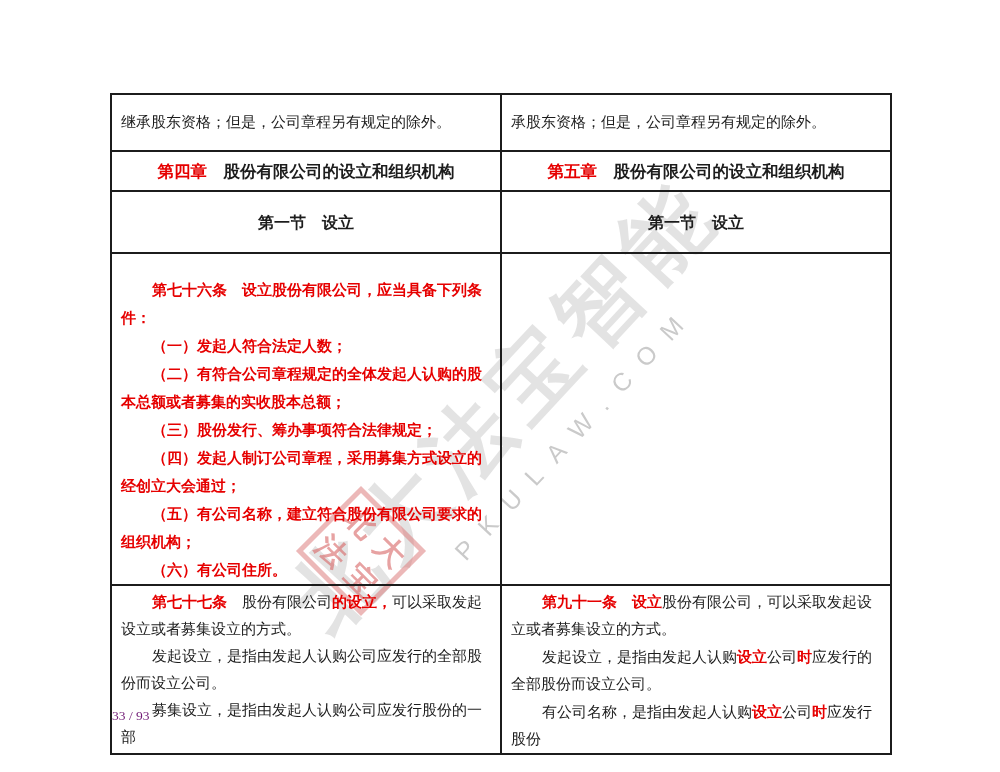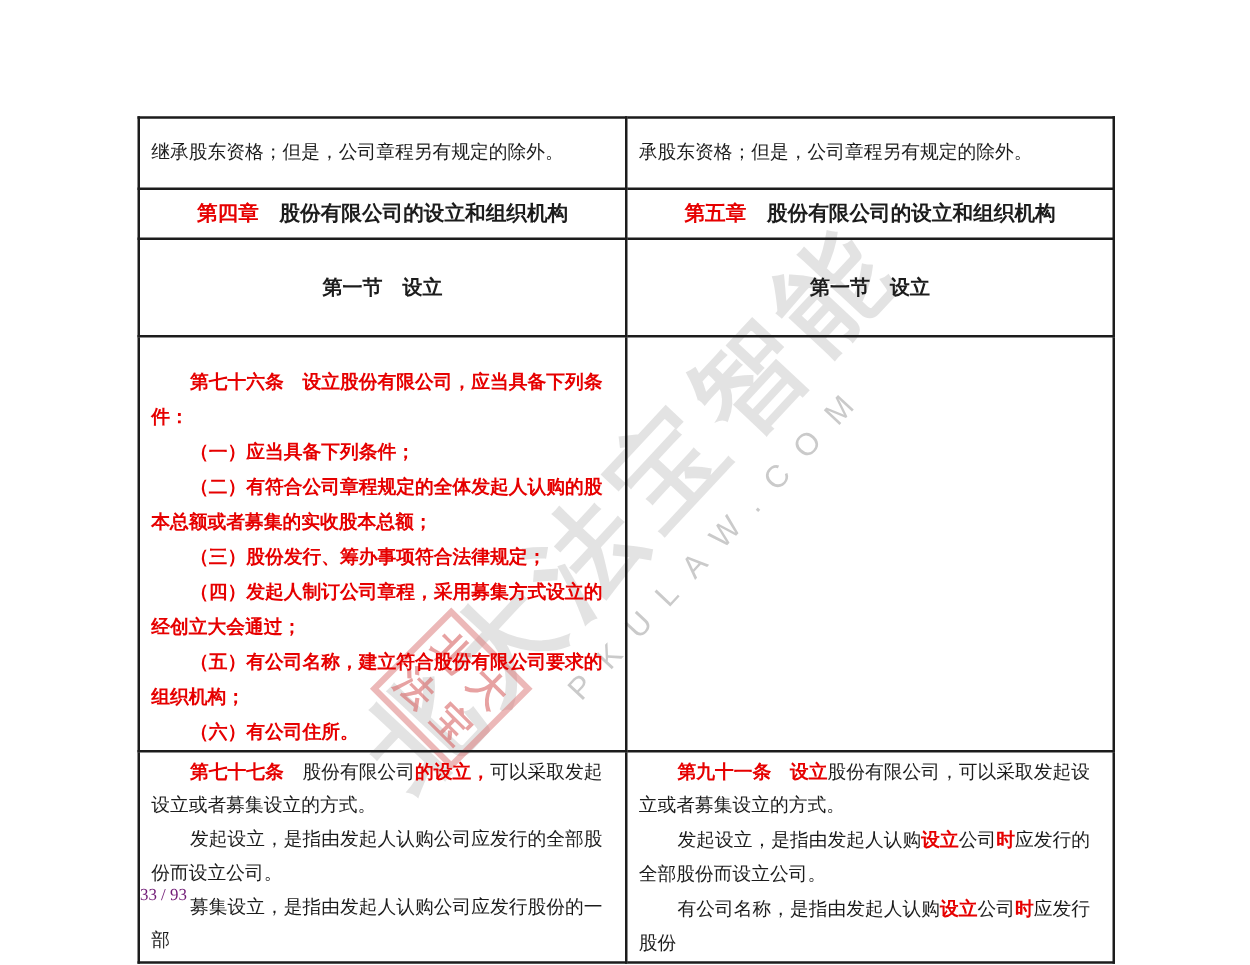--- a/index.html
+++ b/index.html
@@ -49,21 +49,21 @@
   }
   .doc-table td {
     border:2px solid #1c1c1c;
     width:390px; box-sizing:border-box;
     vertical-align:top;
     padding:0 9px;
     background:transparent;
   }
   .doc-table tr:nth-child(1) td { height:57px;  vertical-align:middle; }
   .doc-table tr:nth-child(2) td { height:40px;  vertical-align:middle; }
-  .doc-table tr:nth-child(3) td { height:78px;  vertical-align:middle; }
+  .doc-table tr:nth-child(3) td { height:62px;  vertical-align:middle; }
   .doc-table tr:nth-child(4) td { height:260px; padding-top:22px; }
   .doc-table tr:nth-child(5) td { height:137px; padding-top:2px; }
 
   .doc-table p {
     margin:0; font-size:15px; line-height:27px; color:#1c1c1c;
   }
   .doc-table tr:nth-child(2) p,
   .doc-table tr:nth-child(3) p { text-align:center; font-size:16.5px; }
   .doc-table tr:nth-child(3) p { font-size:16px; }
   .indent { text-indent:31px; }
@@ -117,21 +117,21 @@
           <td>
             <p><span class="rb">第一节　设立</span></p>
           </td>
           <td>
             <p><span class="rb">第一节　设立</span></p>
           </td>
         </tr>
         <tr>
           <td>
             <p class="indent"><span class="rr">第七十六条　设立股份有限公司，应当具备下列条件：</span></p>
-            <p class="indent"><span class="rr">（一）应当具备下列条件；</span></p>
+            <p class="indent"><span class="rr">（一）发起人符合法定人数；</span></p>
             <p class="indent"><span class="rr">（二）有符合公司章程规定的全体发起人认购的股本总额或者募集的实收股本总额；</span></p>
             <p class="indent"><span class="rr">（三）股份发行、筹办事项符合法律规定；</span></p>
             <p class="indent"><span class="rr">（四）发起人制订公司章程，采用募集方式设立的经创立大会通过；</span></p>
             <p class="indent"><span class="rr">（五）有公司名称，建立符合股份有限公司要求的组织机构；</span></p>
             <p class="indent"><span class="rr">（六）有公司住所。</span></p>
           </td>
           <td></td>
         </tr>
         <tr>
           <td>

